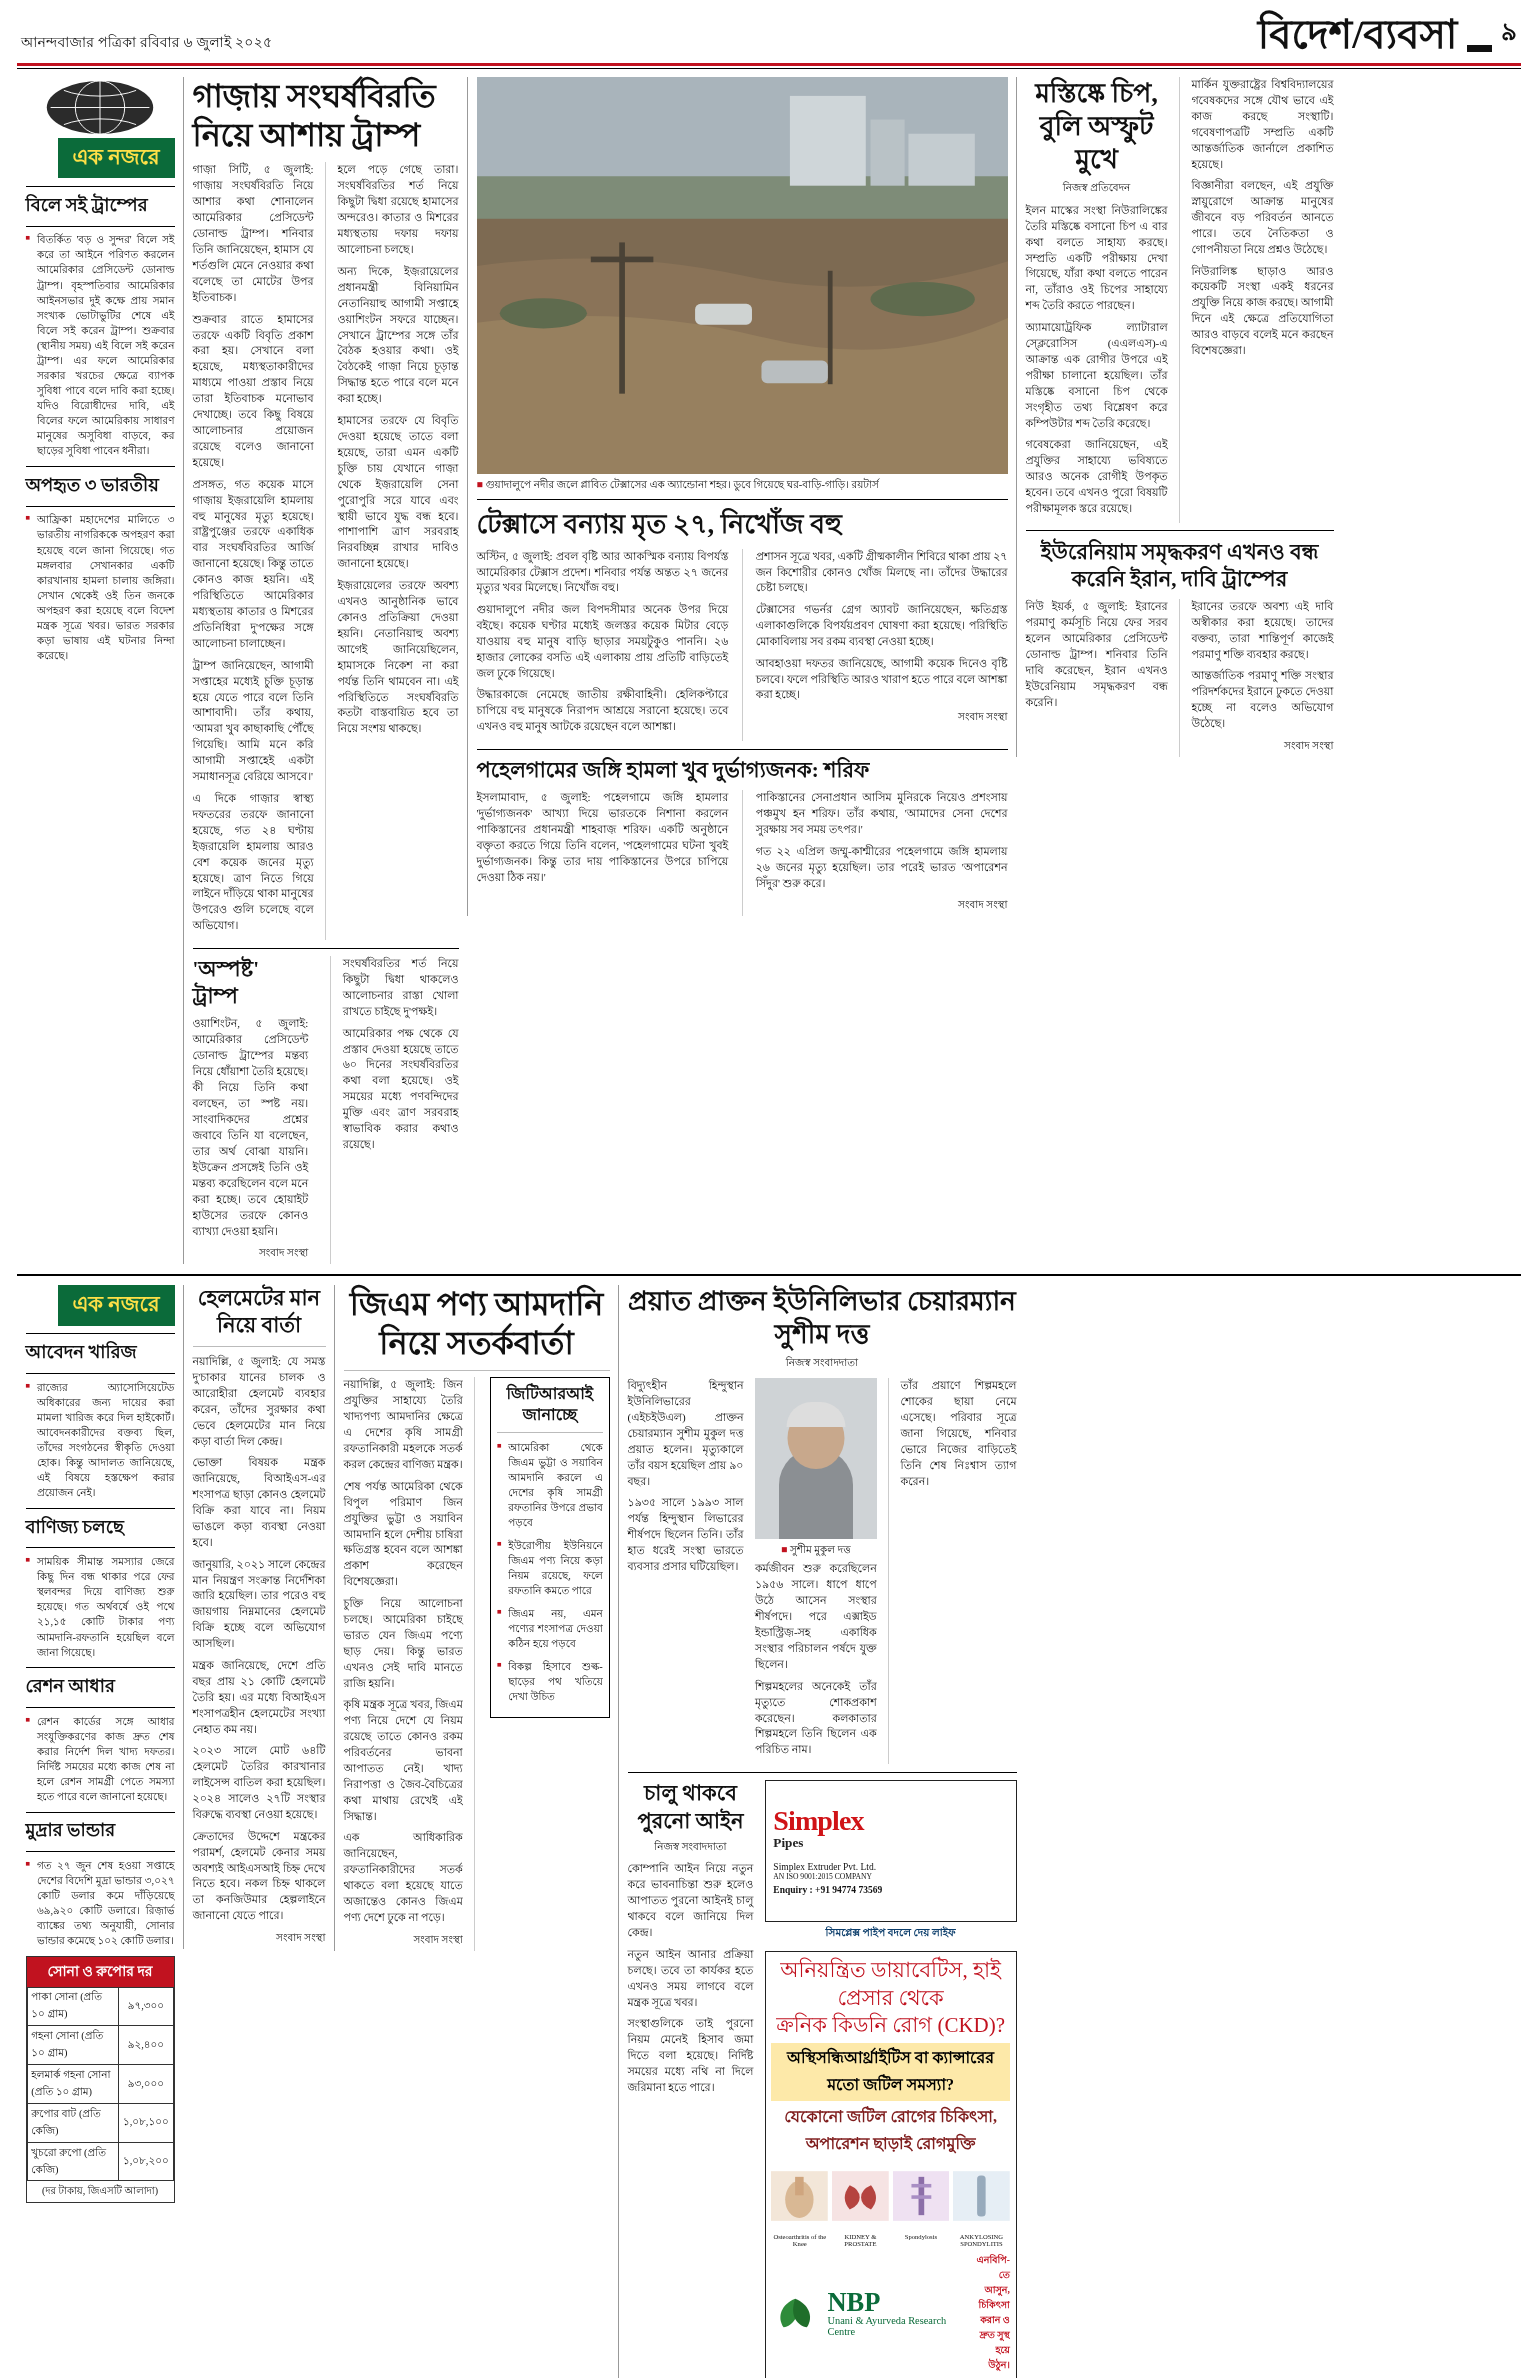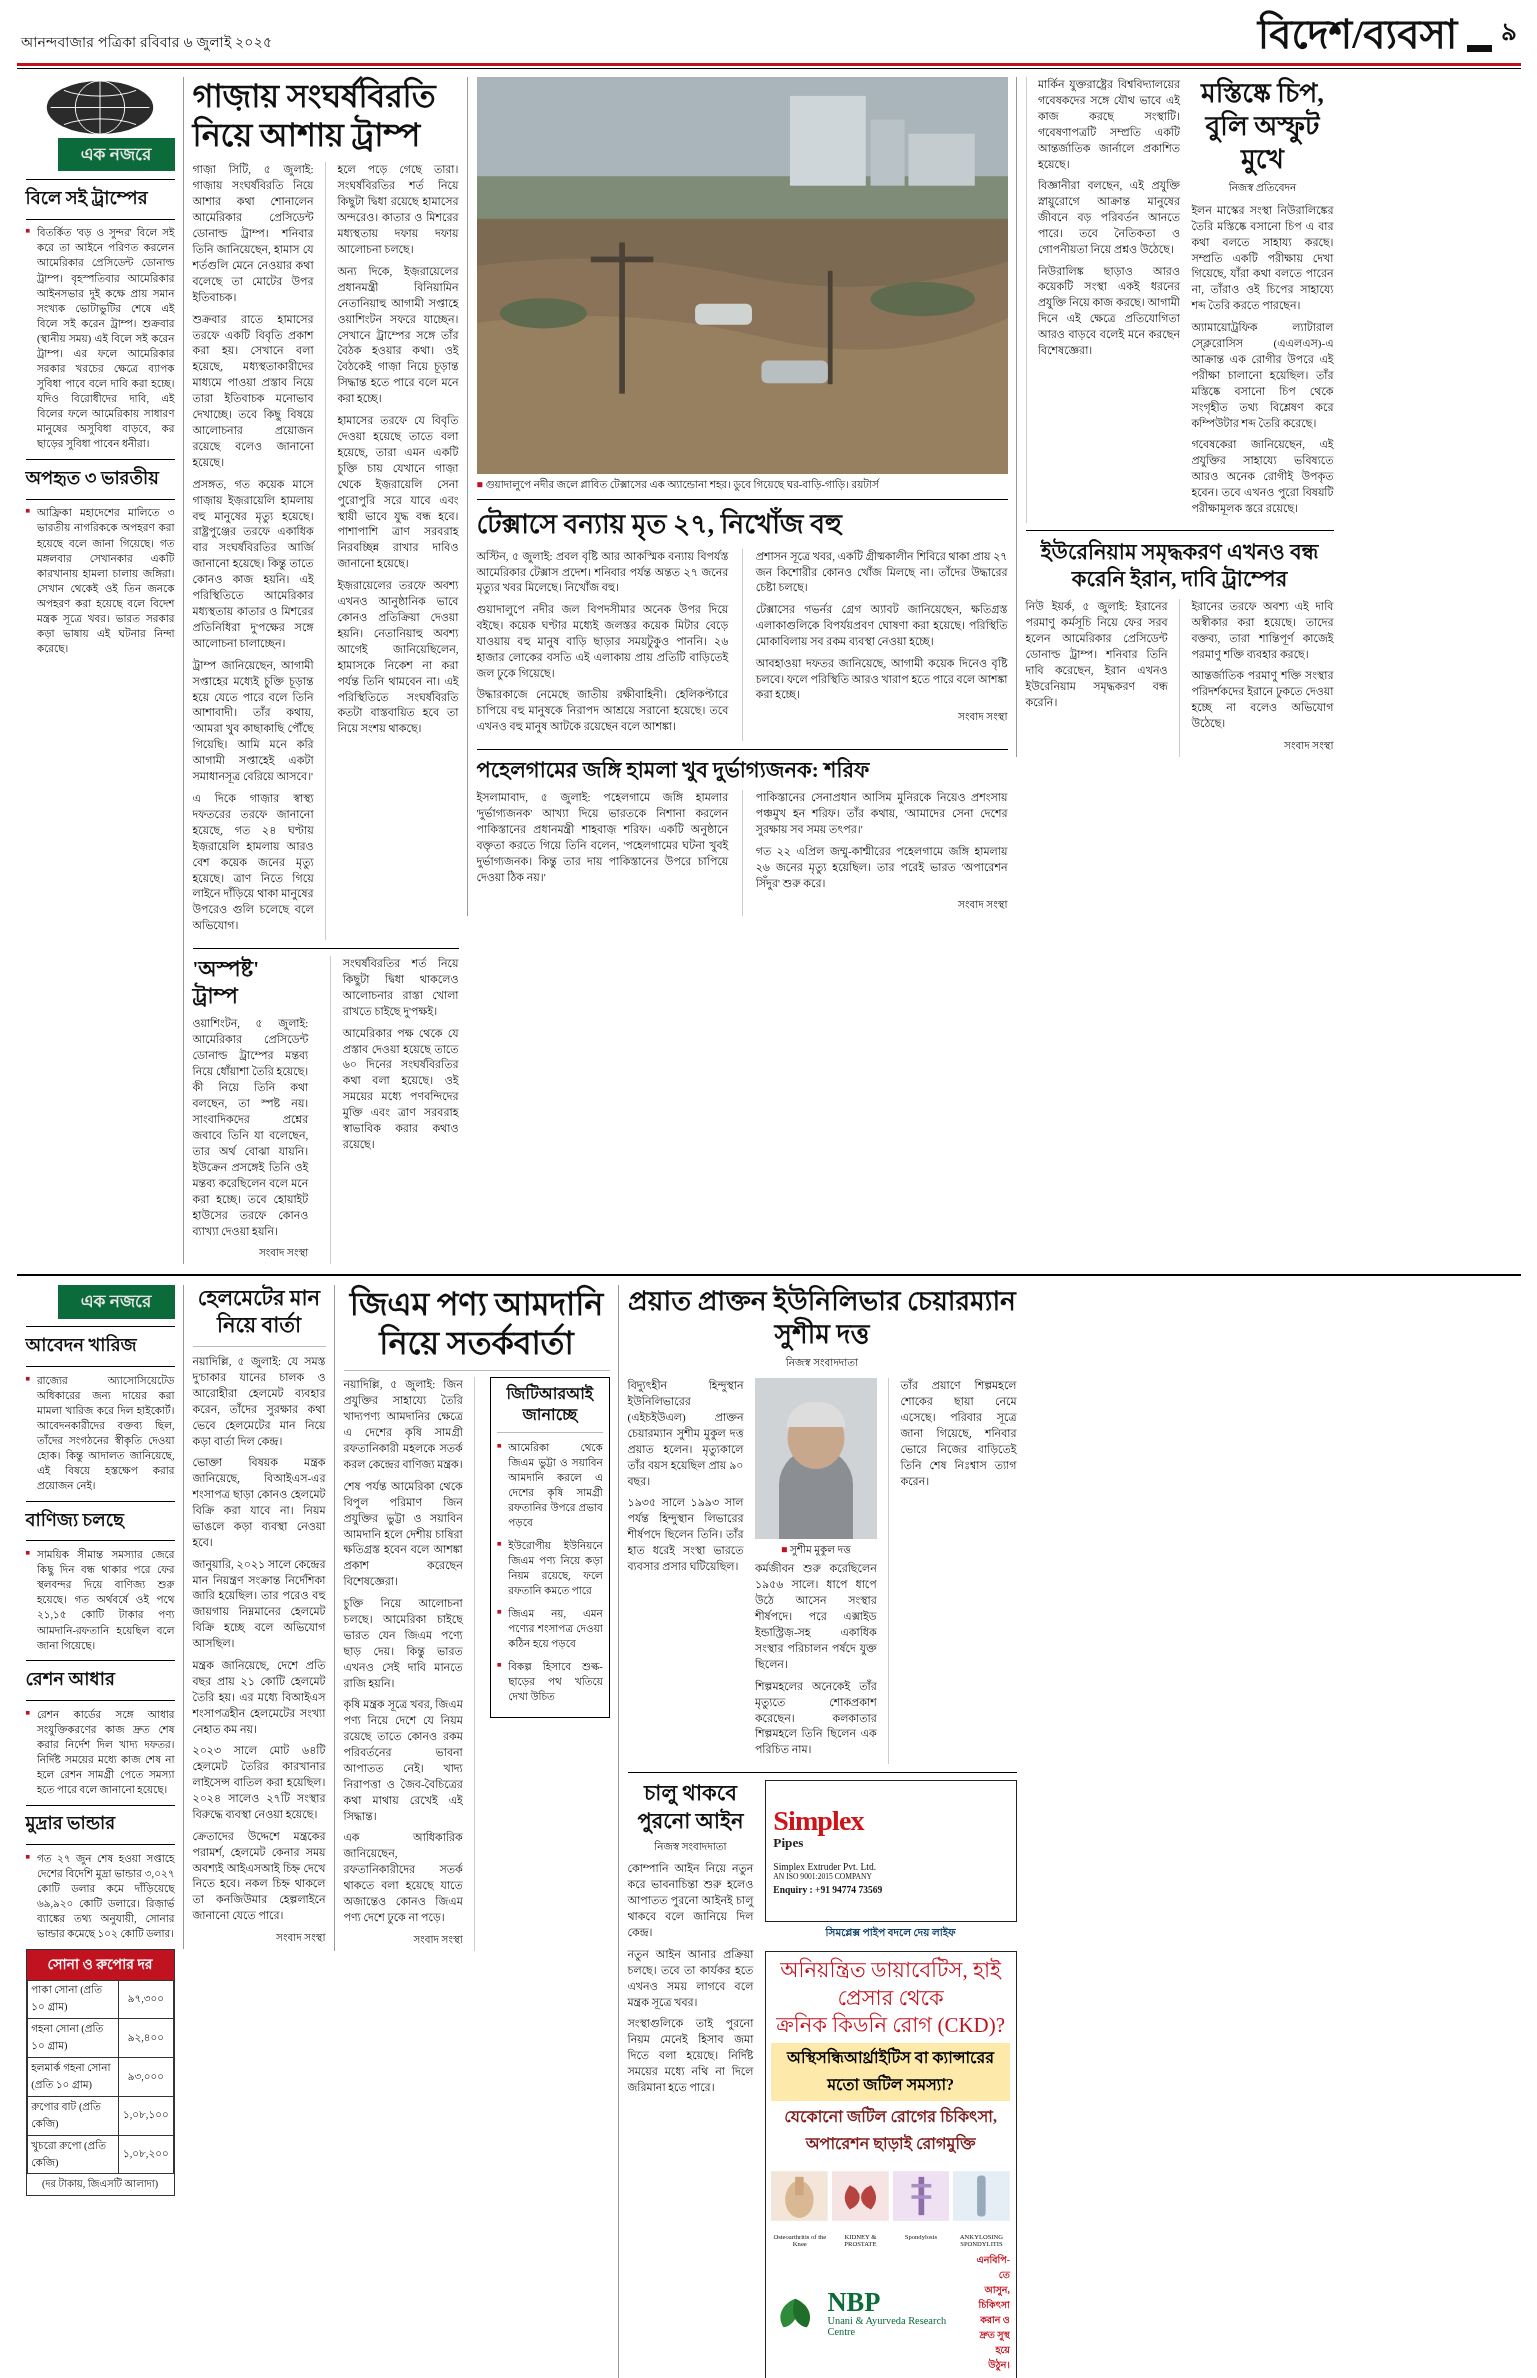--- a/index.html
+++ b/index.html
@@ -20,21 +20,21 @@
   h1,h2,h3,h4{margin:0;}
   .headline-xl{font-size:32px;font-weight:bold;line-height:1.22;letter-spacing:-0.2px;}
   .headline-lg{font-size:26.5px;font-weight:bold;line-height:1.25;}
   .headline-md{font-size:21px;font-weight:bold;line-height:1.3;}
   .headline-sm{font-size:16px;font-weight:bold;line-height:1.3;}
   .byline{font-size:10.4px;text-align:center;margin:3.8px 0 5.7px 0;}
   .byline-r{font-size:10.4px;text-align:right;margin:3.8px 0 1.9px 0;}
   .caption{font-size:10.4px;line-height:1.35;margin-top:3.8px;}
 
   
-  .nazar-tag{background:#0b6b3a;color:#e5e5e5;font-size:17px;font-weight:bold;
+  .nazar-tag{background:#0b6b3a;color:#fde047;font-size:21px;font-weight:bold;
              text-align:center;padding:2.8px 5.7px;margin-left:32px;}
   .nazar-head{font-size:18px;font-weight:bold;border-top:1.9px solid #000;border-bottom:0.9px solid #000;
               padding:3.8px 0;margin:7.6px 0 5.7px 0;}
   .bullet{font-size:10.4px;line-height:1.45;text-align:justify;margin-bottom:7.6px;padding-left:11.4px;position:relative;}
   .bullet:before{content:"■";position:absolute;left:0;top:0;font-size:7.6px;color:#c1121f;}
 
   .globe{width:114px;height:61px;margin:0 auto;display:block;}
 
   
   .photo{width:100%;background:#6d747a;display:block;}
@@ -185,31 +185,31 @@
         <div style="flex:1;border-left:0.9px solid #ccc;padding-left:13.2px;">
           <p>পাকিস্তানের সেনাপ্রধান আসিম মুনিরকে নিয়েও প্রশংসায় পঞ্চমুখ হন শরিফ। তাঁর কথায়, 'আমাদের সেনা দেশের সুরক্ষায় সব সময় তৎপর।'</p>
           <p>গত ২২ এপ্রিল জম্মু-কাশ্মীরের পহেলগামে জঙ্গি হামলায় ২৬ জনের মৃত্যু হয়েছিল। তার পরেই ভারত 'অপারেশন সিঁদুর' শুরু করে।</p>
           <div class="byline-r">সংবাদ সংস্থা</div>
         </div>
       </div>
     </div>
 
     <div class="c rule-v" style="width:326px;">
       <div style="display:flex;gap:11.4px;">
-        <div style="flex:1;border-left:0.9px solid #ccc;padding-left:11.4px;">
-          <p>মার্কিন যুক্তরাষ্ট্রের বিশ্ববিদ্যালয়ের গবেষকদের সঙ্গে যৌথ ভাবে এই কাজ করছে সংস্থাটি। গবেষণাপত্রটি সম্প্রতি একটি আন্তর্জাতিক জার্নালে প্রকাশিত হয়েছে।</p>
-          <p>বিজ্ঞানীরা বলছেন, এই প্রযুক্তি স্নায়ুরোগে আক্রান্ত মানুষের জীবনে বড় পরিবর্তন আনতে পারে। তবে নৈতিকতা ও গোপনীয়তা নিয়ে প্রশ্নও উঠেছে।</p>
-          <p>নিউরালিঙ্ক ছাড়াও আরও কয়েকটি সংস্থা একই ধরনের প্রযুক্তি নিয়ে কাজ করছে। আগামী দিনে এই ক্ষেত্রে প্রতিযোগিতা আরও বাড়বে বলেই মনে করছেন বিশেষজ্ঞেরা।</p>
-        </div>
         <div style="flex:1;">
           <h2 class="headline-lg" style="text-align:center;">মস্তিষ্কে চিপ, বুলি অস্ফুট মুখে</h2>
           <div class="byline">নিজস্ব প্রতিবেদন</div>
           <p>ইলন মাস্কের সংস্থা নিউরালিঙ্কের তৈরি মস্তিষ্কে বসানো চিপ এ বার কথা বলতে সাহায্য করছে। সম্প্রতি একটি পরীক্ষায় দেখা গিয়েছে, যাঁরা কথা বলতে পারেন না, তাঁরাও ওই চিপের সাহায্যে শব্দ তৈরি করতে পারছেন।</p>
           <p>অ্যামায়োট্রফিক ল্যাটারাল স্ক্লেরোসিস (এএলএস)-এ আক্রান্ত এক রোগীর উপরে এই পরীক্ষা চালানো হয়েছিল। তাঁর মস্তিষ্কে বসানো চিপ থেকে সংগৃহীত তথ্য বিশ্লেষণ করে কম্পিউটার শব্দ তৈরি করেছে।</p>
           <p>গবেষকেরা জানিয়েছেন, এই প্রযুক্তির সাহায্যে ভবিষ্যতে আরও অনেক রোগীই উপকৃত হবেন। তবে এখনও পুরো বিষয়টি পরীক্ষামূলক স্তরে রয়েছে।</p>
+        </div>
+        <div style="flex:1;border-left:0.9px solid #ccc;padding-left:11.4px;">
+          <p>মার্কিন যুক্তরাষ্ট্রের বিশ্ববিদ্যালয়ের গবেষকদের সঙ্গে যৌথ ভাবে এই কাজ করছে সংস্থাটি। গবেষণাপত্রটি সম্প্রতি একটি আন্তর্জাতিক জার্নালে প্রকাশিত হয়েছে।</p>
+          <p>বিজ্ঞানীরা বলছেন, এই প্রযুক্তি স্নায়ুরোগে আক্রান্ত মানুষের জীবনে বড় পরিবর্তন আনতে পারে। তবে নৈতিকতা ও গোপনীয়তা নিয়ে প্রশ্নও উঠেছে।</p>
+          <p>নিউরালিঙ্ক ছাড়াও আরও কয়েকটি সংস্থা একই ধরনের প্রযুক্তি নিয়ে কাজ করছে। আগামী দিনে এই ক্ষেত্রে প্রতিযোগিতা আরও বাড়বে বলেই মনে করছেন বিশেষজ্ঞেরা।</p>
         </div>
       </div>
       <div class="sep"></div>
       <h2 class="headline-md" style="text-align:center;">ইউরেনিয়াম সমৃদ্ধকরণ এখনও বন্ধ করেনি ইরান, দাবি ট্রাম্পের</h2>
       <div style="display:flex;gap:11.4px;margin-top:5.7px;">
         <div style="flex:1;">
           <p>নিউ ইয়র্ক, ৫ জুলাই: ইরানের পরমাণু কর্মসূচি নিয়ে ফের সরব হলেন আমেরিকার প্রেসিডেন্ট ডোনাল্ড ট্রাম্প। শনিবার তিনি দাবি করেছেন, ইরান এখনও ইউরেনিয়াম সমৃদ্ধকরণ বন্ধ করেনি।</p>
         </div>
         <div style="flex:1;border-left:0.9px solid #ccc;padding-left:11.4px;">
           <p>ইরানের তরফে অবশ্য এই দাবি অস্বীকার করা হয়েছে। তাদের বক্তব্য, তারা শান্তিপূর্ণ কাজেই পরমাণু শক্তি ব্যবহার করছে।</p>

